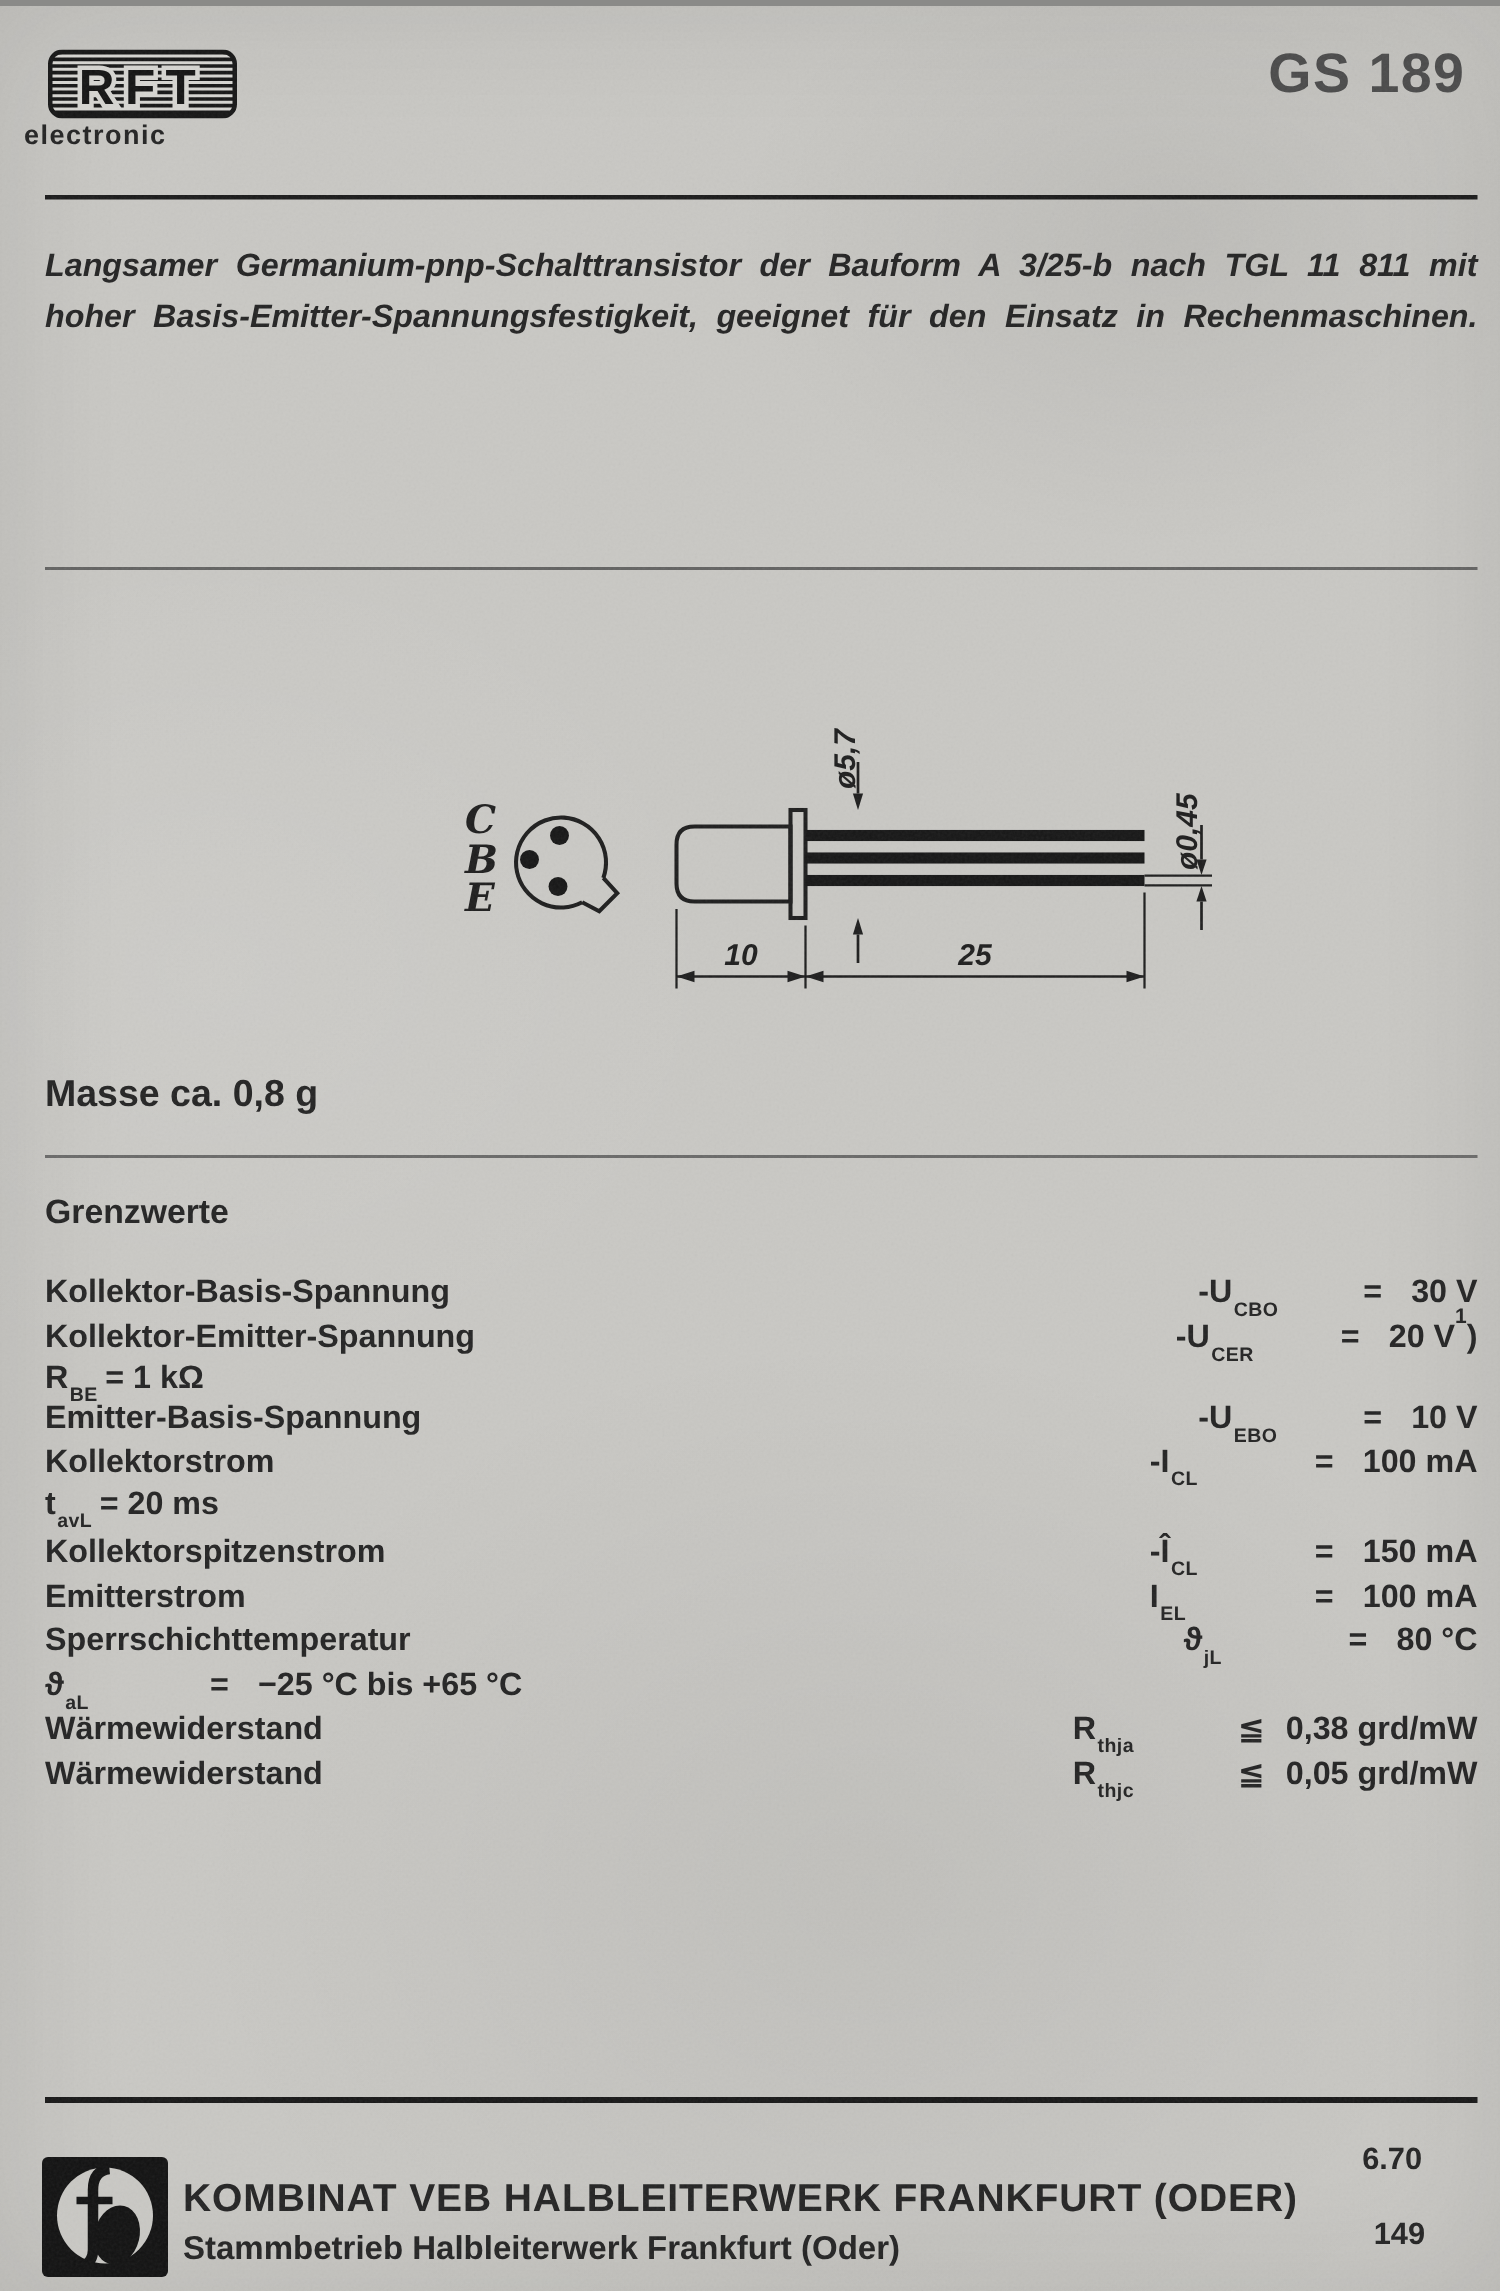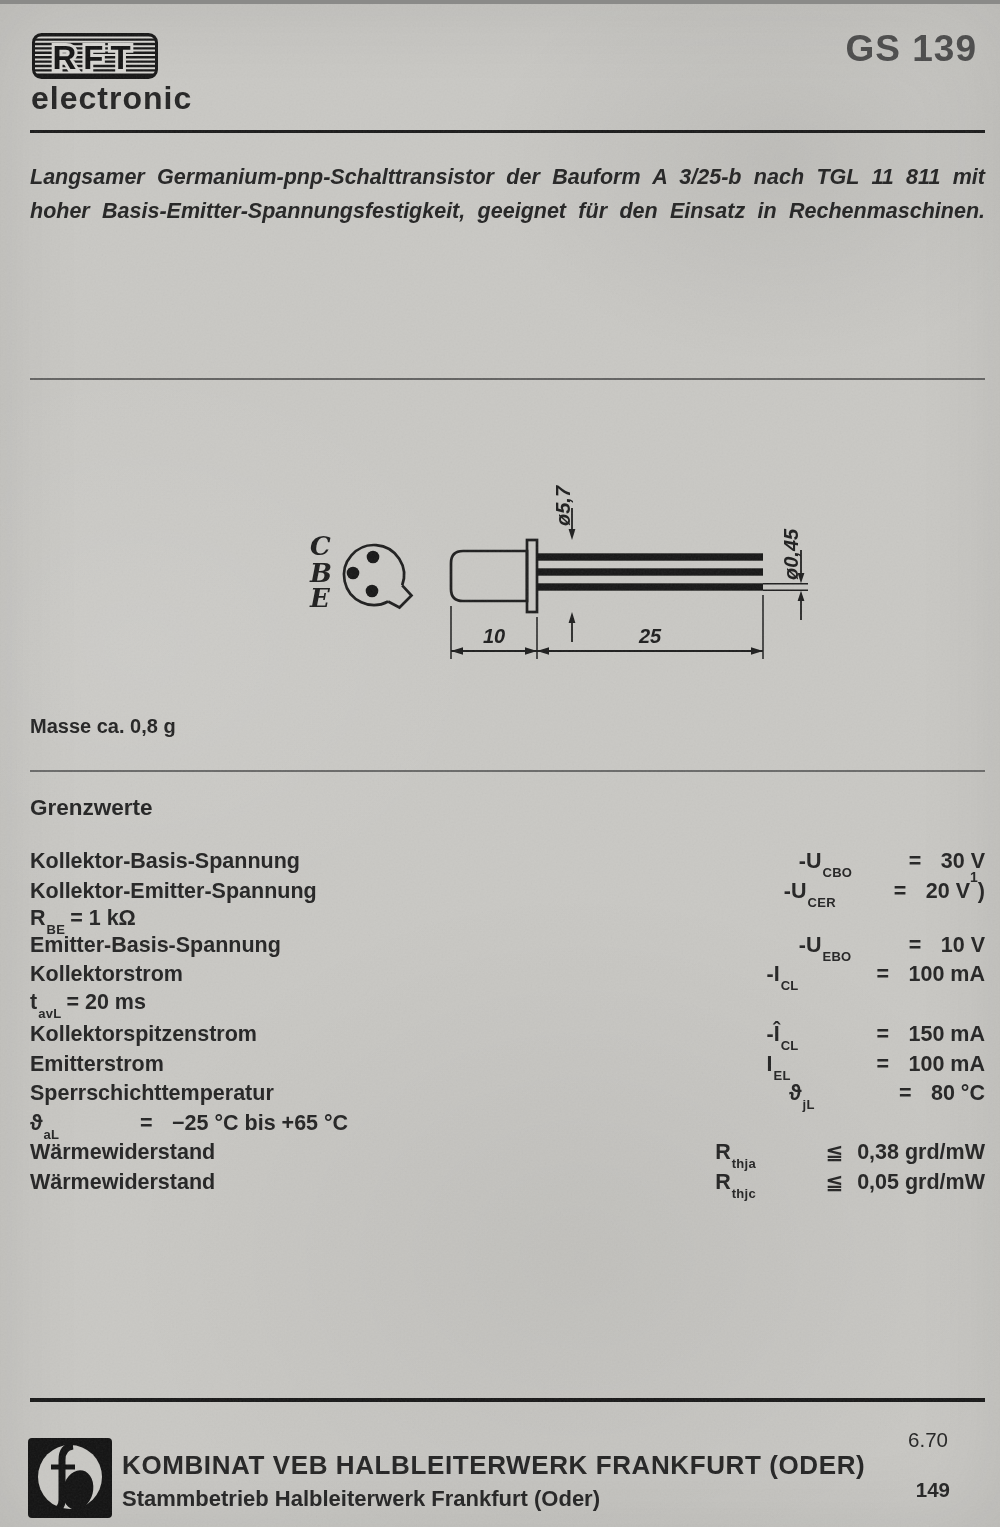--- a/index.html
+++ b/index.html
@@ -9,49 +9,49 @@
       radial-gradient(420px 300px at 78% 10%, rgba(0,0,0,0.06), transparent 70%),
       radial-gradient(520px 420px at 14% 42%, rgba(255,255,255,0.07), transparent 70%),
       radial-gradient(640px 520px at 58% 82%, rgba(0,0,0,0.045), transparent 72%),
       #c9c8c4;
     box-shadow: inset 0 0 90px rgba(0,0,0,0.09);
     font-family:"Liberation Sans",sans-serif; color:#242424; overflow:hidden;
   }
   .abs{position:absolute;}
   .noise{position:absolute; left:0; top:0; z-index:40; pointer-events:none; opacity:.5;}
 
-  .brand-sub{left:31px; top:76px; font-size:32px; font-weight:bold; letter-spacing:1px;}
+  .brand-sub{left:16px; top:76px; font-size:18px; font-weight:bold; letter-spacing:1px;}
   .model{right:23px; top:24px; font-size:37px; font-weight:bold; color:#4b4b4b; letter-spacing:1px;}
 
   .rule{background:#1b1b1b;}
   .rule1{left:30px; top:126px; width:955px; height:3px;}
   .rule2{left:30px; top:374px; width:955px; height:2px; background:#636362;}
   .rule3{left:30px; top:766px; width:955px; height:2px; background:#6a6a69;}
   .rule4{left:30px; top:1394px; width:955px; height:4px; background:#181818;}
 
   .para{left:30px; top:156px; width:955px; font-size:21.5px; font-weight:bold; line-height:34px;}
   .para .line{text-align:justify; text-align-last:justify;font-style:italic;}
 
-  .mass{left:30px; top:711px; font-size:20px; font-weight:bold;}
+  .mass{left:30px; top:711px; font-size:25px; font-weight:bold;}
   .limits-title{left:30px; top:791px; font-size:22.5px; font-weight:bold;}
 
   .limits{left:30px; top:843px; width:955px; font-size:21.5px; font-weight:bold;}
   .lim-row{display:flex; align-items:baseline; height:29.5px; line-height:29.5px; white-space:nowrap;}
   .lim-row.cond{height:24.5px; line-height:24.5px;}
   .lim-row.gap{margin-top:6px;}
   .lab{flex:1 1 auto;}
   .sym{flex:0 0 110px; font-family:"Liberation Sans","DejaVu Sans",sans-serif;}
   .rel{flex:0 0 32px; font-family:"Liberation Sans","DejaVu Sans",sans-serif;}
   .val{flex:0 0 auto;}
   sub{font-size:13px; line-height:0; position:relative; top:4px; left:1px; letter-spacing:0.3px;}
   sup{font-size:14px; line-height:0; position:relative; top:-7px;}
 
   .footer-l1{left:122px; top:1446px; font-size:26px; font-weight:bold; letter-spacing:0.6px;}
   .footer-l2{left:122px; top:1482px; font-size:22px; font-weight:bold;}
-  .footer-date{right:52px; top:1424px; font-size:20.5px; font-weight:normal;text-align:right;}
+  .footer-date{right:52px; top:1424px; font-size:20.5px; font-weight:bold;text-align:right;}
   .footer-page{right:50px; top:1474px; font-size:20.5px; font-weight:bold;}
 
   .diagram{left:280px; top:450px;}
   .diagram .ln{fill:none; stroke:#1e1e1e; stroke-width:2.7;}
   .diagram .thin{fill:none; stroke:#1e1e1e; stroke-width:1.5;}
   .diagram .dimline{fill:none; stroke:#1e1e1e; stroke-width:1.8;}
   .diagram .fill{fill:#171717; stroke:none;}
   .diagram .arrow{fill:#1e1e1e; stroke:none;}
   .diagram .pin{font-family:"DejaVu Serif",serif; font-style:italic; font-weight:bold; font-size:26px; fill:#1e1e1e;}
   .diagram .dim{font-family:"Liberation Sans",sans-serif; font-style:italic; font-weight:bold; font-size:20px; fill:#1e1e1e;}
@@ -68,21 +68,21 @@
         </clipPath>
       </defs>
     <g clip-path="url(#rftclip)">
       <rect width="126" height="46" fill="#d6d5d1"></rect>
       <path d="M0 2.2H126 M0 6.6H126 M0 11H126 M0 15.4H126 M0 19.8H126 M0 24.2H126 M0 28.6H126 M0 33H126 M0 37.4H126 M0 41.8H126" stroke="#161616" stroke-width="2.4" fill="none"></path>
     </g>
     <rect x="1.5" y="1.5" width="123" height="43" rx="8" fill="none" stroke="#161616" stroke-width="3"></rect>
     <text x="63" y="36" text-anchor="middle" font-size="33" font-weight="bold" letter-spacing="7" paint-order="stroke" stroke="#d6d5d1" stroke-width="6" fill="#141414">RFT</text>
   </svg>
   <div class="abs brand-sub">electronic</div>
-  <div class="abs model">GS 139</div>
+  <div class="abs model">GS 189</div>
 
   <div class="abs rule rule1"></div>
 
   <div class="abs para">
     <div class="line">Langsamer Germanium-pnp-Schalttransistor der Bauform A 3/25-b nach TGL 11 811 mit</div>
     <div class="line">hoher Basis-Emitter-Spannungsfestigkeit, geeignet für den Einsatz in Rechenmaschinen.</div>
   </div>
 
   <div class="abs rule rule2"></div>
 

